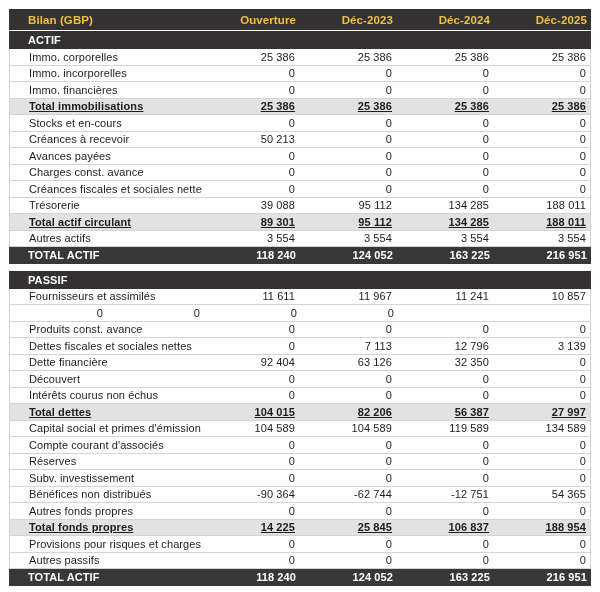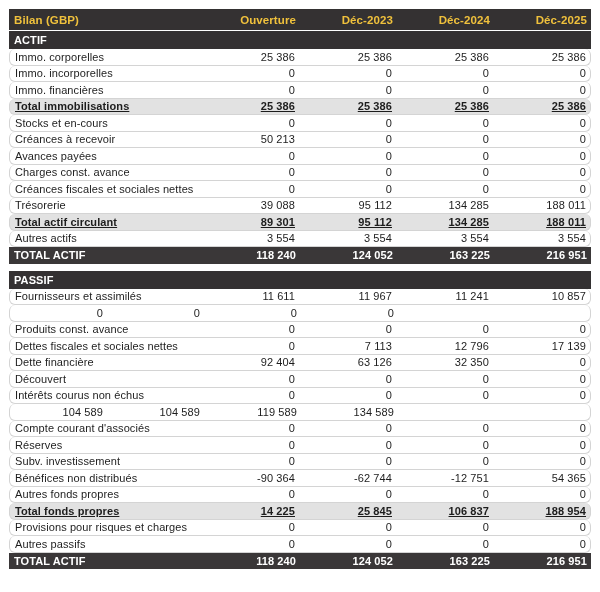--- a/index.html
+++ b/index.html
@@ -39,41 +39,40 @@
     color: #ffffff;
     font-weight: 700;
   }
   .row.item,
   .row.subtotal {
     height: 16.5px;
     border-left: 1px solid var(--row-border, #cfcfcf);
     border-right: 1px solid var(--row-border, #cfcfcf);
     border-bottom: 1px solid var(--row-border, #d4d4d4);
     background: #ffffff;
-    border-radius: 6px;
   }
   .row.subtotal {
     background: var(--subtotal-bg, #e2e2e2);
     font-weight: 700;
     text-decoration: underline;
   }
   .row.total {
     height: 16.5px;
     background: var(--total-bg, #3a3738);
     color: #ffffff;
     font-weight: 700;
   }
   .cell {
     box-sizing: border-box;
     white-space: nowrap;
     overflow: hidden;
   }
   .cell.label {
     flex: 1 1 auto;
-    padding-left: 5px;
+    padding-left: 19px;
   }
   .cell.num {
     flex: 0 0 97px;
     text-align: right;
     padding-right: 4px;
   }
   .gap {
     height: 7px;
     background: #ffffff;
   }
@@ -206,21 +205,21 @@
         <div class="cell num">0</div>
         <div class="cell num">0</div>
         <div class="cell num">0</div>
         <div class="cell num">0</div>
       </div>
       <div class="row item">
         <div class="cell label">Dettes fiscales et sociales nettes</div>
         <div class="cell num">0</div>
         <div class="cell num">7 113</div>
         <div class="cell num">12 796</div>
-        <div class="cell num">17 139</div>
+        <div class="cell num">3 139</div>
       </div>
       <div class="row item">
         <div class="cell label">Dette financière</div>
         <div class="cell num">92 404</div>
         <div class="cell num">63 126</div>
         <div class="cell num">32 350</div>
         <div class="cell num">0</div>
       </div>
       <div class="row item">
         <div class="cell label">Découvert</div>
@@ -229,21 +228,29 @@
         <div class="cell num">0</div>
         <div class="cell num">0</div>
       </div>
       <div class="row item">
         <div class="cell label">Intérêts courus non échus</div>
         <div class="cell num">0</div>
         <div class="cell num">0</div>
         <div class="cell num">0</div>
         <div class="cell num">0</div>
       </div>
-      <div class="row item">
+      <div class="row subtotal">
+        <div class="cell label">Total dettes</div>
+        <div class="cell num">104 015</div>
+        <div class="cell num">82 206</div>
+        <div class="cell num">56 387</div>
+        <div class="cell num">27 997</div>
+      </div>
+      <div class="row item">
+        <div class="cell label">Capital social et primes d'émission</div>
         <div class="cell num">104 589</div>
         <div class="cell num">104 589</div>
         <div class="cell num">119 589</div>
         <div class="cell num">134 589</div>
       </div>
       <div class="row item">
         <div class="cell label">Compte courant d'associés</div>
         <div class="cell num">0</div>
         <div class="cell num">0</div>
         <div class="cell num">0</div>

